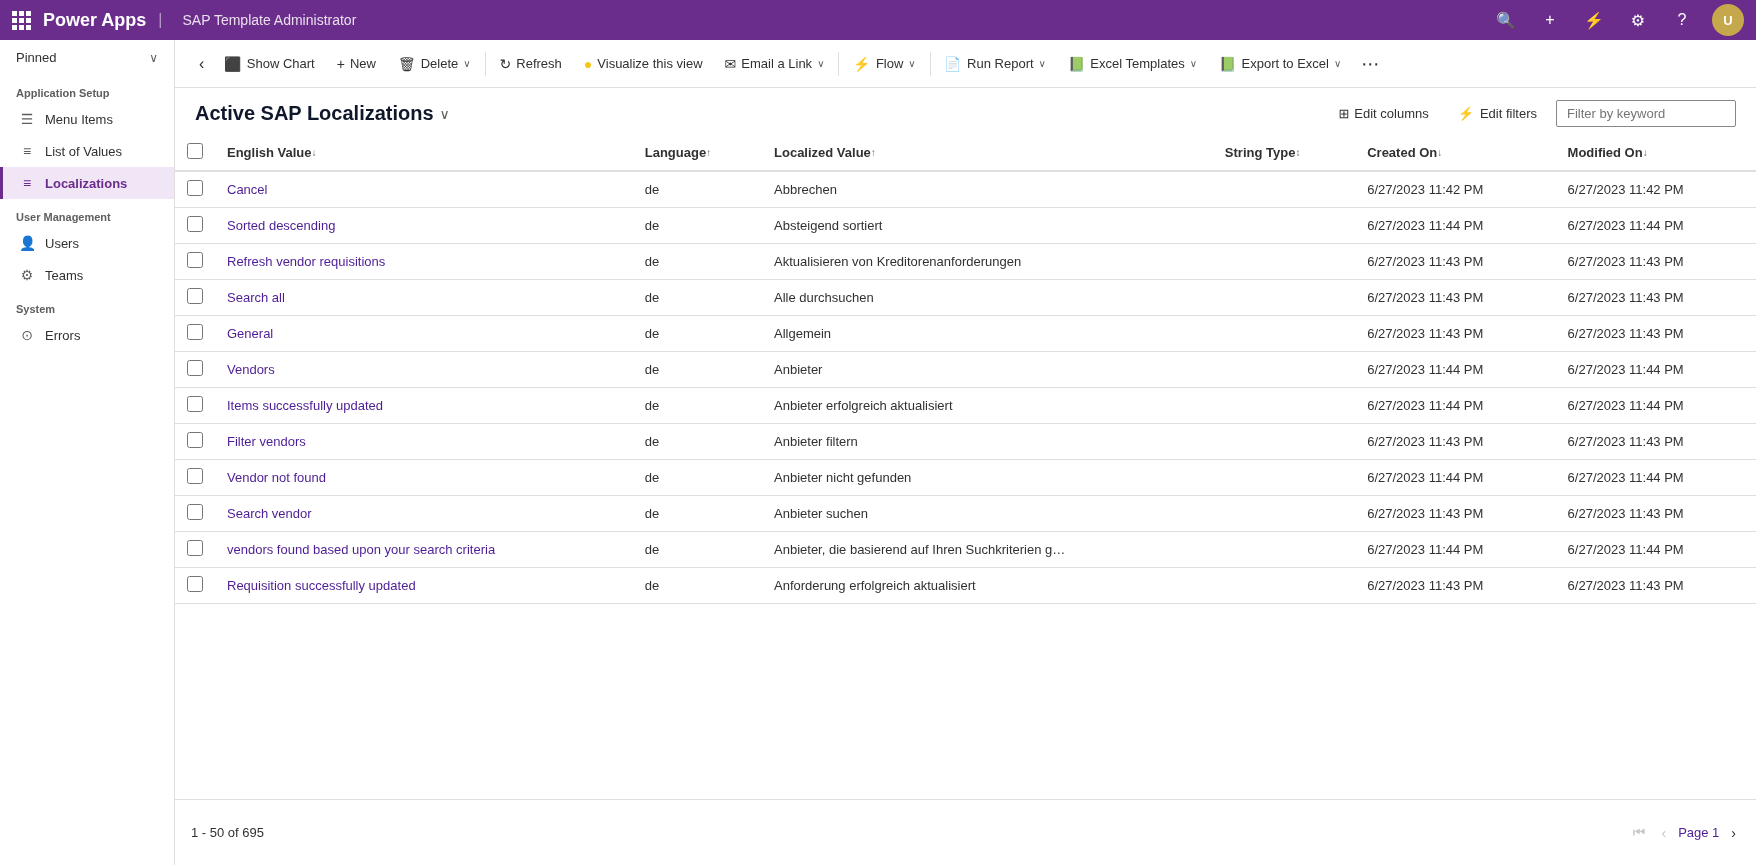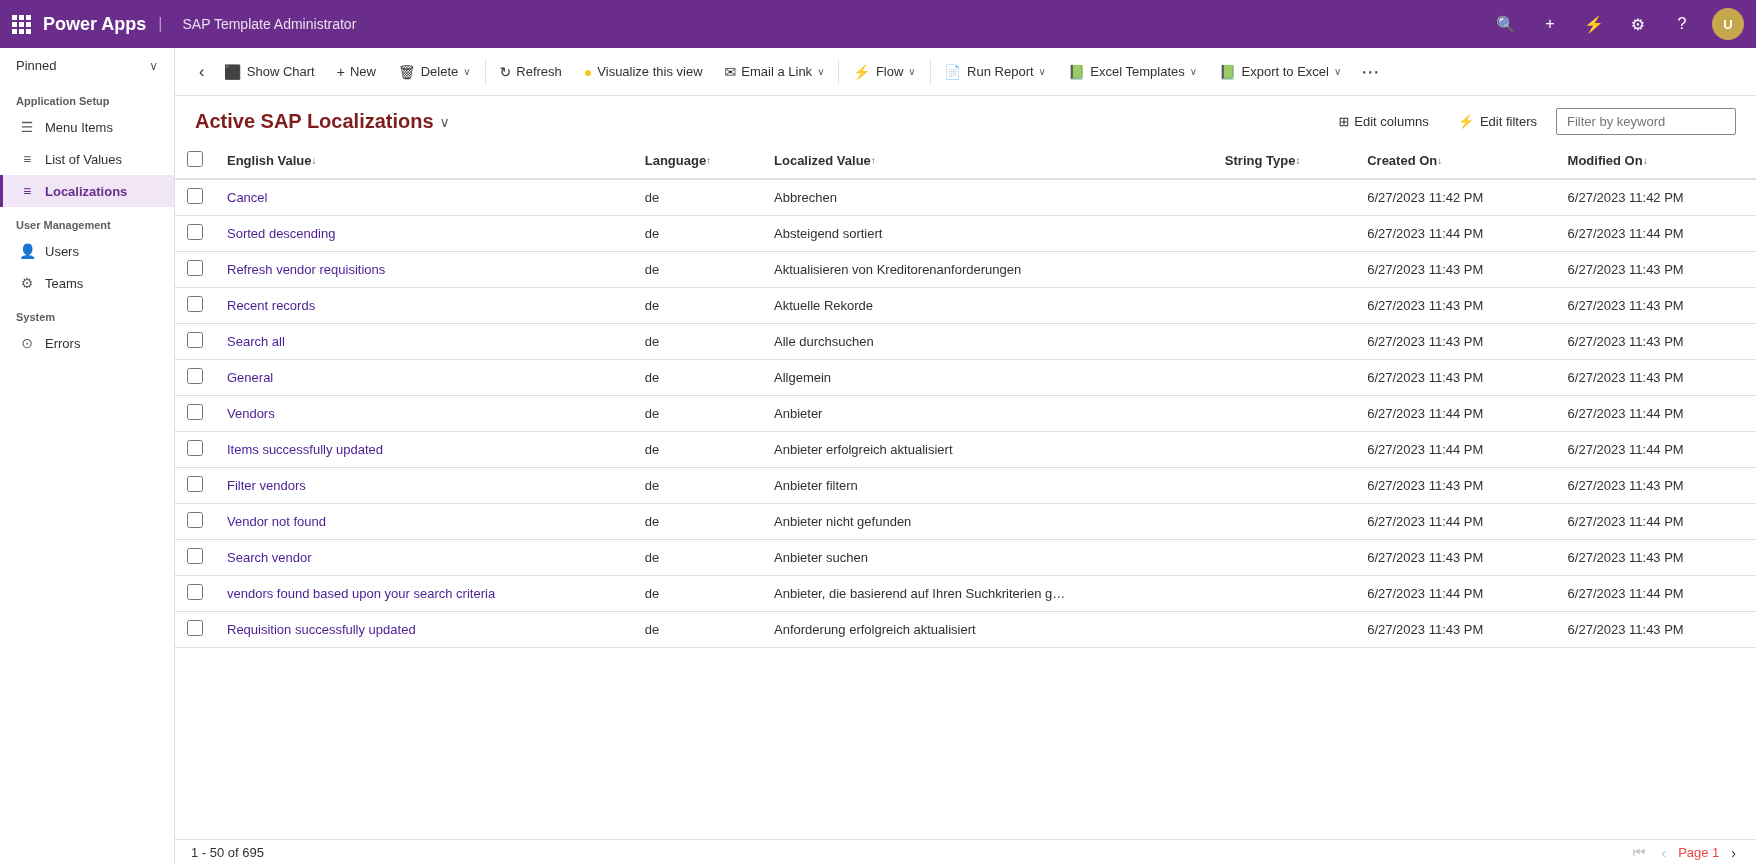--- a/index.html
+++ b/index.html
@@ -2,21 +2,21 @@
 <html><head>
   <meta charset="utf-8">
   <style>
     * { box-sizing: border-box; margin: 0; padding: 0; }
     body { font-family: 'Segoe UI', sans-serif; font-size: 14px; background: #f3f2f1; display: flex; flex-direction: column; height: 100vh; overflow: hidden; }
 
     
     .top-bar {
       background: #6b2d8b;
       color: white;
-      height: 48px;
+      height: 40px;
       display: flex;
       align-items: center;
       padding: 0 12px;
       gap: 12px;
       flex-shrink: 0;
     }
     .top-bar-grid { display: flex; align-items: center; gap: 8px; cursor: pointer; }
     .grid-icon { display: grid; grid-template-columns: repeat(3,5px); gap: 2px; }
     .grid-dot { width: 5px; height: 5px; background: white; }
     .app-name { font-size: 18px; font-weight: 600; color: white; }
@@ -93,21 +93,21 @@
     .cmd-more { font-size: 18px; color: #323130; padding: 4px 8px; cursor: pointer; background: none; border: none; }
 
     
     .view-header {
       display: flex;
       align-items: center;
       padding: 12px 20px 8px;
       flex-shrink: 0;
       background: white;
     }
-    .view-title { font-size: 20px; font-weight: 600; color: #7f1d1d; }
+    .view-title { font-size: 20px; font-weight: 600; color: #0f172a; }
     .view-title-chevron { font-size: 14px; color: #605e5c; margin-left: 6px; cursor: pointer; }
     .view-actions { margin-left: auto; display: flex; align-items: center; gap: 8px; }
     .view-action-btn {
       display: flex;
       align-items: center;
       gap: 5px;
       padding: 5px 10px;
       font-size: 13px;
       color: #323130;
       cursor: pointer;
@@ -144,31 +144,31 @@
     tbody tr { border-bottom: 1px solid #e1dfdd; }
     tbody td { padding: 8px 12px; color: #323130; white-space: nowrap; }
     tbody td a { color: #4c1d95; text-decoration: none; }
     .checkbox-col { width: 40px; text-align: center; }
     .row-checkbox { width: 16px; height: 16px; cursor: pointer; border: 1px solid #8a8886; border-radius: 2px; }
 
     
     .table-footer {
       display: flex;
       align-items: center;
-      padding: 0 16px;
+      padding: 20px 16px;
       border-top: 1px solid #e1dfdd;
       font-size: 13px;
       color: #323130;
       background: white;
       flex-shrink: 0;
     }
     .pagination { margin-left: auto; display: flex; align-items: center; gap: 8px; }
     .page-btn { background: none; border: none; cursor: pointer; font-size: 14px; color: #323130; padding: 4px; }
     .page-btn:disabled { color: #c8c6c4; cursor: default; }
-    .page-label { font-size: 13px; color: #ef4444; }
+    .page-label { font-size: 13px; color: #4c1d95; }
 
     
     .pinned-row { display: flex; align-items: center; justify-content: space-between; padding: 10px 16px; cursor: pointer; }
     .pinned-label { font-size: 13px; color: #323130; font-weight: 500; }
     .chevron-icon { font-size: 12px; color: #605e5c; }
   </style>
 </head>
 <body>
 
 <div class="top-bar">
@@ -399,31 +399,20 @@
       <td>de</td>
       <td>Aktualisieren von Kreditorenanforderungen</td>
       <td></td>
       <td>6/27/2023 11:43 PM</td>
       <td>6/27/2023 11:43 PM</td>
     </tr>
             <tr>
       <td class="checkbox-col">
         <input type="checkbox" class="row-checkbox" style="">
       </td>
-      <td><a href="#">Recent records</a></td>
-      <td>de</td>
-      <td>Aktuelle Rekorde</td>
-      <td></td>
-      <td>6/27/2023 11:43 PM</td>
-      <td>6/27/2023 11:43 PM</td>
-    </tr>
-            <tr>
-      <td class="checkbox-col">
-        <input type="checkbox" class="row-checkbox" style="">
-      </td>
       <td><a href="#">Search all</a></td>
       <td>de</td>
       <td>Alle durchsuchen</td>
       <td></td>
       <td>6/27/2023 11:43 PM</td>
       <td>6/27/2023 11:43 PM</td>
     </tr>
             <tr>
       <td class="checkbox-col">
         <input type="checkbox" class="row-checkbox" style="">

